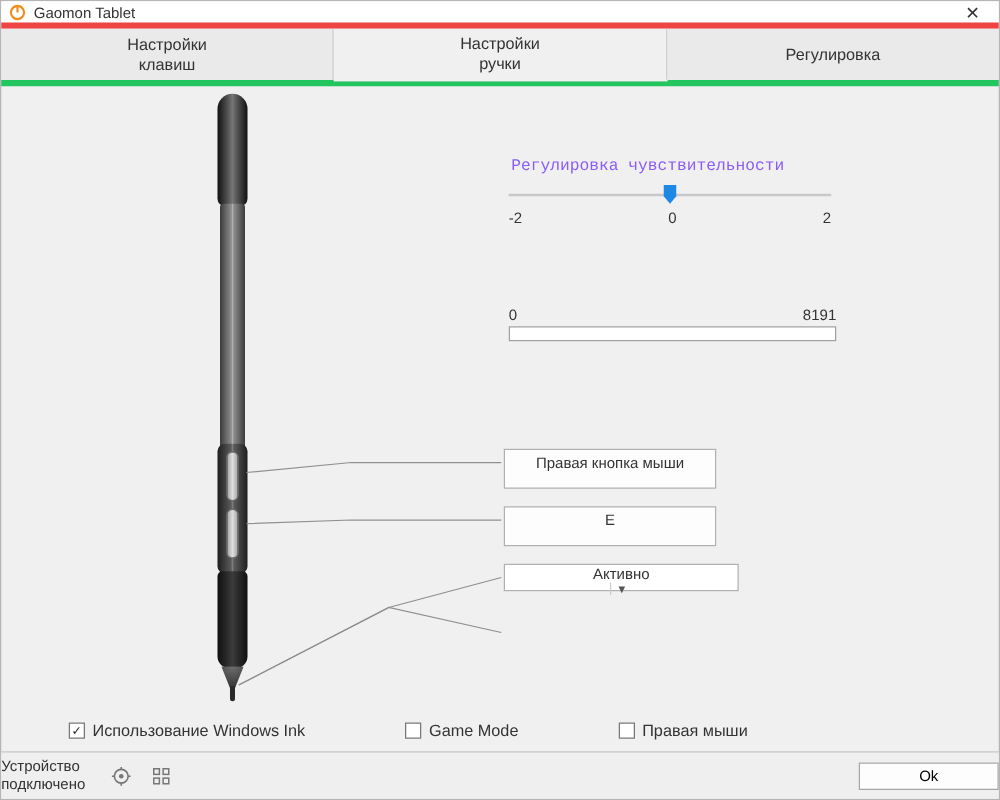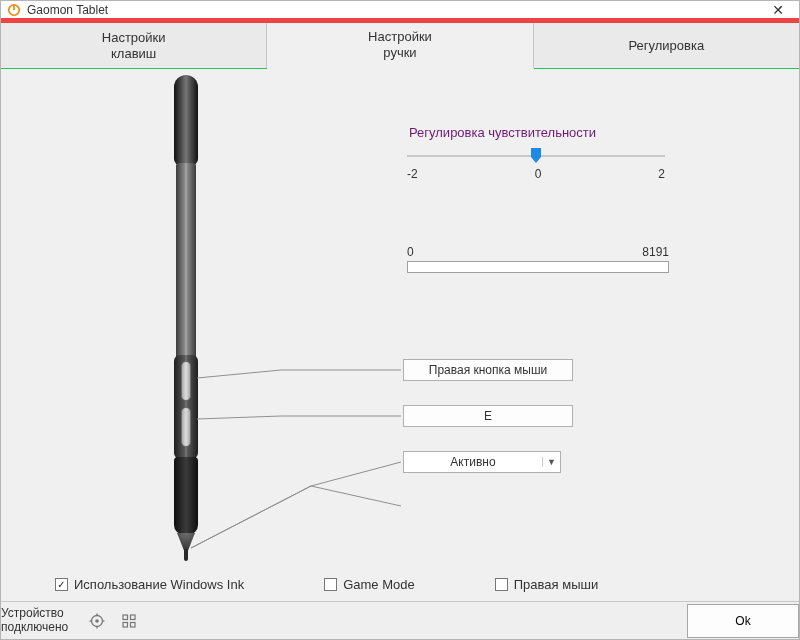--- a/index.html
+++ b/index.html
@@ -2,66 +2,66 @@
 <html><head>
 <meta charset="utf-8">
 <style>
   * { box-sizing: border-box; margin: 0; padding: 0; }
   html, body { width: 800px; height: 640px; font-family: "Segoe UI", Arial, sans-serif; font-size: 12px; background: #f0f0f0; color: #333; overflow: hidden; }
   .window { width: 800px; height: 640px; display: flex; flex-direction: column; border: 1px solid #b5b5b5; }
   .titlebar { height: 22px; background: #fff; border-bottom: 5px solid #ef4444; display: flex; align-items: center; padding: 0 6px; }
   .titlebar .icon { width: 14px; height: 14px; margin-right: 6px; }
   .titlebar .title { flex: 1; font-size: 12px; }
   .titlebar .close { width: 30px; text-align: center; font-size: 14px; color: #333; cursor: pointer; }
-  .tabs { display: flex; height: 46px; border-bottom: 1px solid #22c55e; }
+  .tabs { display: flex; height: 46px; border-bottom: 5px solid #22c55e; }
   .tab { flex: 1; display: flex; align-items: center; justify-content: center; border-right: 1px solid #c6c6c6; background: #eaeaea; font-size: 13px; text-align: center; line-height: 1.2; cursor: pointer; white-space: pre-line; }
   .tab:last-child { border-right: none; }
   .tab.active { background: #f0f0f0; border-bottom: 2px solid #f0f0f0; margin-bottom: -1px; }
   .content { flex: 1; position: relative; }
   
   .pen { position: absolute; left: 170px; top: 6px; width: 30px; height: 486px; }
   .pen .cap { position: absolute; top: 0; left: 3px; width: 24px; height: 90px; background: linear-gradient(to right, #111 0%, #555 35%, #777 50%, #555 65%, #111 100%); border-radius: 12px 12px 6px 6px; }
   .pen .barrel { position: absolute; top: 88px; left: 5px; width: 20px; height: 230px; background: linear-gradient(to right, #3b3b3b 0%, #8d8d8d 45%, #b0b0b0 50%, #8d8d8d 55%, #3b3b3b 100%); border-radius: 3px; }
   .pen .btnzone { position: absolute; top: 280px; left: 3px; width: 24px; height: 104px; background: linear-gradient(to right, #1e1e1e 0%, #5a5a5a 45%, #7c7c7c 50%, #5a5a5a 55%, #1e1e1e 100%); border-radius: 6px; }
   .pen .btnzone .pbtn { position: absolute; left: 7px; width: 10px; height: 40px; background: linear-gradient(to right, #a8a8a8, #dedede, #a8a8a8); border-radius: 5px; border: 1px solid #6e6e6e; }
   .pen .btnzone .pbtn.top { top: 6px; }
   .pen .btnzone .pbtn.bot { top: 52px; }
   .pen .grip { position: absolute; top: 382px; left: 3px; width: 24px; height: 78px; background: linear-gradient(to right, #0f0f0f 0%, #3b3b3b 50%, #0f0f0f 100%); border-radius: 4px 4px 10px 10px; }
   .pen .cone { position: absolute; top: 458px; left: 6px; width: 18px; height: 18px; background: radial-gradient(circle at 50% 0%, #6e6e6e, #2b2b2b); clip-path: polygon(0 0, 100% 0, 60% 100%, 40% 100%); border-radius: 0 0 6px 6px; }
   .pen .nib { position: absolute; top: 474px; left: 13px; width: 4px; height: 12px; background: #2a2a2a; border-radius: 0 0 2px 2px; }
   
-  .ctrl-label { position: absolute; font-size: 13px; color: #701a75; }
+  .ctrl-label { position: absolute; font-size: 13px; color: #8b5cf6; font-family: Liberation Mono, monospace; }
   .sens-label { left: 408px; top: 56px; }
   .slider-wrap { position: absolute; left: 406px; top: 78px; width: 258px; }
   .slider-track { position: relative; height: 2px; background: #c8c8c8; margin-top: 8px; }
   .slider-thumb { position: absolute; top: -7px; left: 50%; transform: translateX(-50%); width: 12px; height: 16px; }
   .slider-taxis { display: flex; justify-content: space-between; font-size: 12px; margin-top: 10px; color: #333; }
   .press-label { left: 408px; top: 156px; }
   .press-wrap { position: absolute; left: 406px; top: 176px; width: 262px; }
   .press-range { display: flex; justify-content: space-between; font-size: 12px; color: #333; }
   .press-bar { height: 12px; border: 1px solid #a0a0a0; background: #fff; margin-top: 2px; }
-  .map-btn { position: absolute; left: 402px; width: 170px; height: 22px; border: 1px solid #b0b0b0; background: #fdfdfd; font-size: 12px; text-align: center; line-height: 20px; cursor: pointer; }
-  .map-sel { position: absolute; left: 402px; width: 158px; height: 22px; border: 1px solid #b0b0b0; background: #fff; font-size: 12px; display: flex; align-items: center; cursor: pointer; }
+  .map-btn { position: absolute; left: 402px; width: 170px; height: 32px; border: 1px solid #b0b0b0; background: #fdfdfd; font-size: 12px; text-align: center; line-height: 20px; cursor: pointer; }
+  .map-sel { position: absolute; left: 402px; width: 188px; height: 22px; border: 1px solid #b0b0b0; background: #fff; font-size: 12px; display: flex; align-items: center; cursor: pointer; flex-direction: column; }
   .map-sel .sel-text { flex: 1; text-align: center; }
   .map-sel .chev { width: 18px; text-align: center; border-left: 1px solid #cdcdcd; font-size: 9px; color: #555; }
   .btn-a { top: 290px; }
   .btn-b { top: 336px; }
   .sel-c { top: 382px; }
   
   .lines { position: absolute; left: 0; top: 0; width: 100%; height: 100%; pointer-events: none; }
   
   .checks { position: absolute; left: 0; right: 0; bottom: 0; height: 34px; display: flex; align-items: center; padding: 0 54px 0 54px; gap: 80px; border-top: 1px dotted transparent; }
   .chk { display: flex; align-items: center; gap: 6px; font-size: 13px; cursor: pointer; }
   .chk .box { width: 13px; height: 13px; border: 1px solid #777; background: #fff; display: flex; align-items: center; justify-content: center; font-size: 10px; color: #222; }
   
   .footer { height: 38px; border-top: 1px solid #c6c6c6; display: flex; align-items: center; padding: 0 0; background: #efefef; gap: 8px; }
   .footer .status { font-size: 12px; line-height: 1.15; white-space: pre-line; margin-right: 12px; }
   .footer .ficon { width: 18px; height: 18px; display: flex; align-items: center; justify-content: center; color: #666; cursor: pointer; margin-right: 6px; }
   .footer .spacer { flex: 1; }
-  .footer .btn { width: 112px; height: 34px; border: 1px solid #a6a6a6; background: #fdfdfd; font-size: 12px; cursor: pointer; }
+  .footer .btn { width: 112px; height: 22px; border: 1px solid #a6a6a6; background: #fdfdfd; font-size: 12px; cursor: pointer; }
 </style>
 </head>
 <body>
 
 <div class="window">
 
   <div class="titlebar">
     <span class="icon">
       <svg viewBox="0 0 16 16" width="14" height="14">
           <circle cx="8" cy="8" r="6" fill="none" stroke="#f28c1a" stroke-width="2"></circle>

